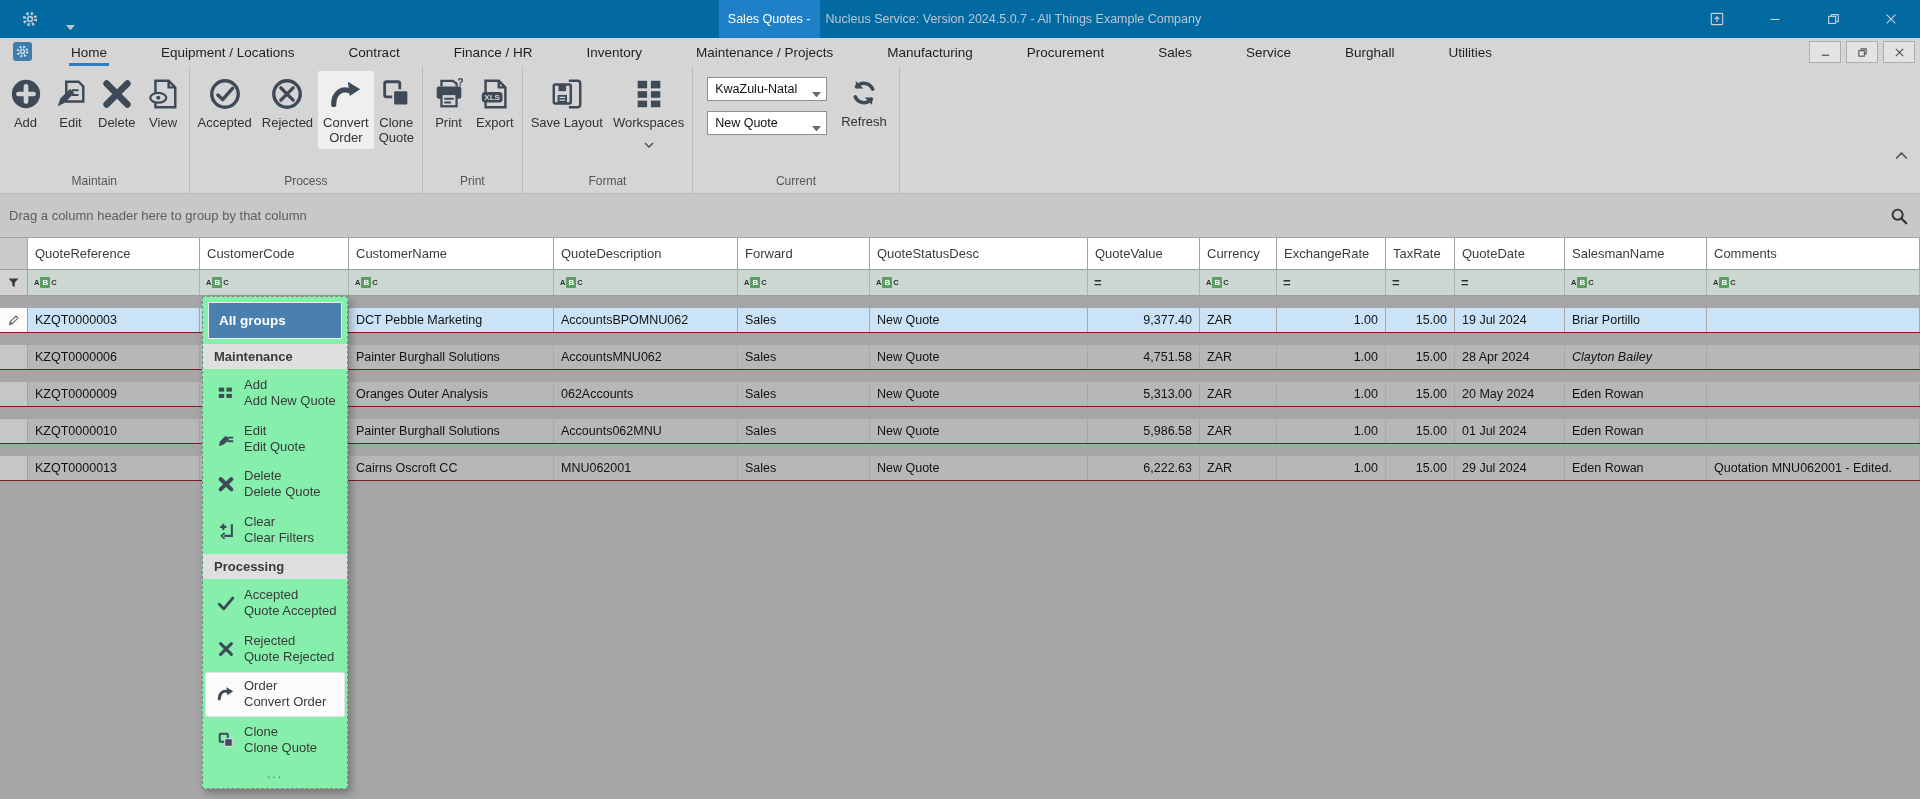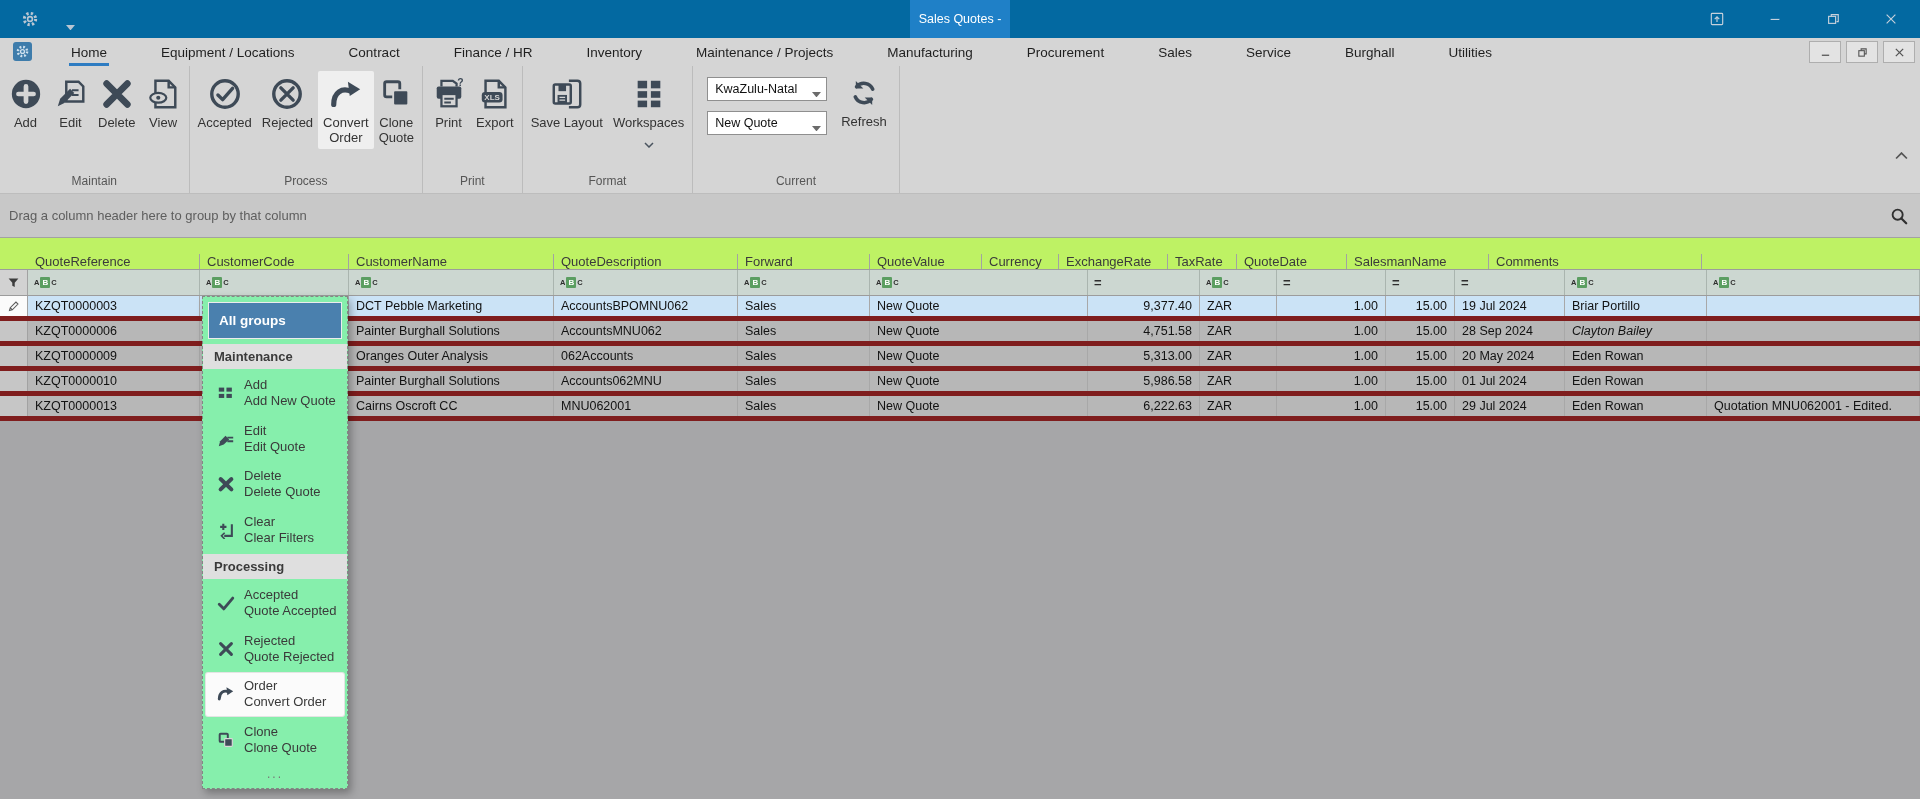--- a/index.html
+++ b/index.html
@@ -48,25 +48,25 @@
   .refreshbtn { grid-column:2; grid-row:1 / 3; display:flex; flex-direction:column; align-items:center; color:#3e4a57; padding-top:1px; }
   .refreshbtn .ric { width:30px; height:30px; }
   .refreshbtn .rlbl { font-size:13px; color:#333; margin-top:6px; }
   .collapse-ch { position:absolute; right:12px; top:80px; width:13px; height:8px; color:#555; }
   
   .group-panel { height:44px; background:#c8c8c8; display:flex; align-items:center; padding-left:9px; font-size:13px; color:#5e5e5e; position:relative; border-bottom:1px solid #a2a2a2; }
   .gp-search { position:absolute; right:12px; top:13px; width:18px; height:18px; color:#303030; }
   
   .grid { position:relative; }
   .grow { display:flex; width:1920px; }
-  .hrow { height:31px; background:#bef264;align-items:flex-end; }
+  .hrow { height:31px; background:#ffffff; }
   .hcell { border-right:1px solid #a2a2a2; display:flex; align-items:center; padding-left:7px; font-size:13px; color:#3b3b3b; overflow:hidden; white-space:nowrap; }
   .frow { height:27px; background:#ccd7d1; border-top:1px solid #9c9c9c; border-bottom:1px solid #9c9c9c; }
   .fcell { border-right:1px solid #aab5af; display:flex; align-items:center; padding-left:6px; }
-  .drow { height:25px; background:#b7b7b7; border-bottom:5px solid #7f1d1d; }
+  .drow { height:25px; background:#b7b7b7; border-bottom:1px solid #7f1d1d;margin-top:12px; }
   .drow.selected { background:#cbe3f6; }
   .dcell { border-right:1px solid #a8a8a8; display:flex; align-items:center; padding:0 7px; font-size:12.5px; color:#121212; overflow:hidden; white-space:nowrap; }
   .dcell.right { justify-content:flex-end; }
   .ind { width:28px; flex:none; border-right:1px solid #a2a2a2; display:flex; align-items:center; justify-content:center; }
   .frow .ind { background:#d2d2d2; color:#3c3c3c; }
   .frow .ind svg { width:13px; height:13px; }
   .drow .ind { background:#c6c6c6; color:#5c5c5c; }
   .drow.selected .ind { background:#fbfbfb; }
   .drow .ind svg { width:13px; height:13px; }
   .f-abc { display:flex; align-items:center; font-size:7.5px; font-weight:bold; color:#2e2e2e; line-height:1; }
@@ -94,20 +94,21 @@
         </svg>
     </span>
     <span class="caret">
       <svg viewBox="0 0 10 6">
           <path d="M0 0l5 6 5-6z" fill="currentColor"></path>
         </svg>
     </span>
   </div>
   <div class="tb-title">
     <span class="tb-badge">Sales Quotes -</span>
+    <span class="tb-rest">Nucleus Service: Version 2024.5.0.7 - All Things Example Company</span>
   </div>
   <div class="tb-controls">
     <span class="tb-ctrl">
       <svg viewBox="0 0 16 16">
           <rect x="1.5" y="1.5" width="13" height="13" rx="1" fill="none" stroke="currentColor" stroke-width="1.3"></rect>
           <path d="M8 11.5V6M5.4 8.2L8 5.5l2.6 2.7" stroke="currentColor" stroke-width="1.3" fill="none"></path>
         </svg>
     </span>
     <span class="tb-ctrl">
       <svg viewBox="0 0 16 16">
@@ -339,20 +340,21 @@
 </div>
 
 <div class="grid" id="grid">
     <div class="grow hrow">
       <div class="ind" style="background: rgb(202, 202, 202);"></div>
       <div class="hcell" style="width: 172px;">QuoteReference</div>
       <div class="hcell" style="width: 149px;">CustomerCode</div>
       <div class="hcell" style="width: 205px;">CustomerName</div>
       <div class="hcell" style="width: 184px;">QuoteDescription</div>
       <div class="hcell" style="width: 132px;">Forward</div>
+      <div class="hcell" style="width: 218px;">QuoteStatusDesc</div>
       <div class="hcell" style="width: 112px;">QuoteValue</div>
       <div class="hcell" style="width: 77px;">Currency</div>
       <div class="hcell" style="width: 109px;">ExchangeRate</div>
       <div class="hcell" style="width: 69px;">TaxRate</div>
       <div class="hcell" style="width: 110px;">QuoteDate</div>
       <div class="hcell" style="width: 142px;">SalesmanName</div>
       <div class="hcell" style="width: 213px;">Comments</div>
     </div>
     <div class="grow frow">
       <div class="ind">
@@ -461,21 +463,21 @@
       <div class="dcell" style="width: 172px;">KZQT0000006</div>
       <div class="dcell" style="width: 149px;"></div>
       <div class="dcell" style="width: 205px;">Painter Burghall Solutions</div>
       <div class="dcell" style="width: 184px;">AccountsMNU062</div>
       <div class="dcell" style="width: 132px;">Sales</div>
       <div class="dcell" style="width: 218px;">New Quote</div>
       <div class="dcell right" style="width: 112px;">4,751.58</div>
       <div class="dcell" style="width: 77px;">ZAR</div>
       <div class="dcell right" style="width: 109px;">1.00</div>
       <div class="dcell right" style="width: 69px;">15.00</div>
-      <div class="dcell" style="width: 110px;">28 Sep 2024</div>
+      <div class="dcell" style="width: 110px;">28 Apr 2024</div>
       <div class="dcell" style="width: 142px; font-style: italic;">Clayton Bailey</div>
       <div class="dcell" style="width: 213px;"></div>
     </div>
     <div class="grow drow">
       <div class="ind"></div>
       <div class="dcell" style="width: 172px;">KZQT0000009</div>
       <div class="dcell" style="width: 149px;"></div>
       <div class="dcell" style="width: 205px;">Oranges Outer Analysis</div>
       <div class="dcell" style="width: 184px;">062Accounts</div>
       <div class="dcell" style="width: 132px;">Sales</div>

